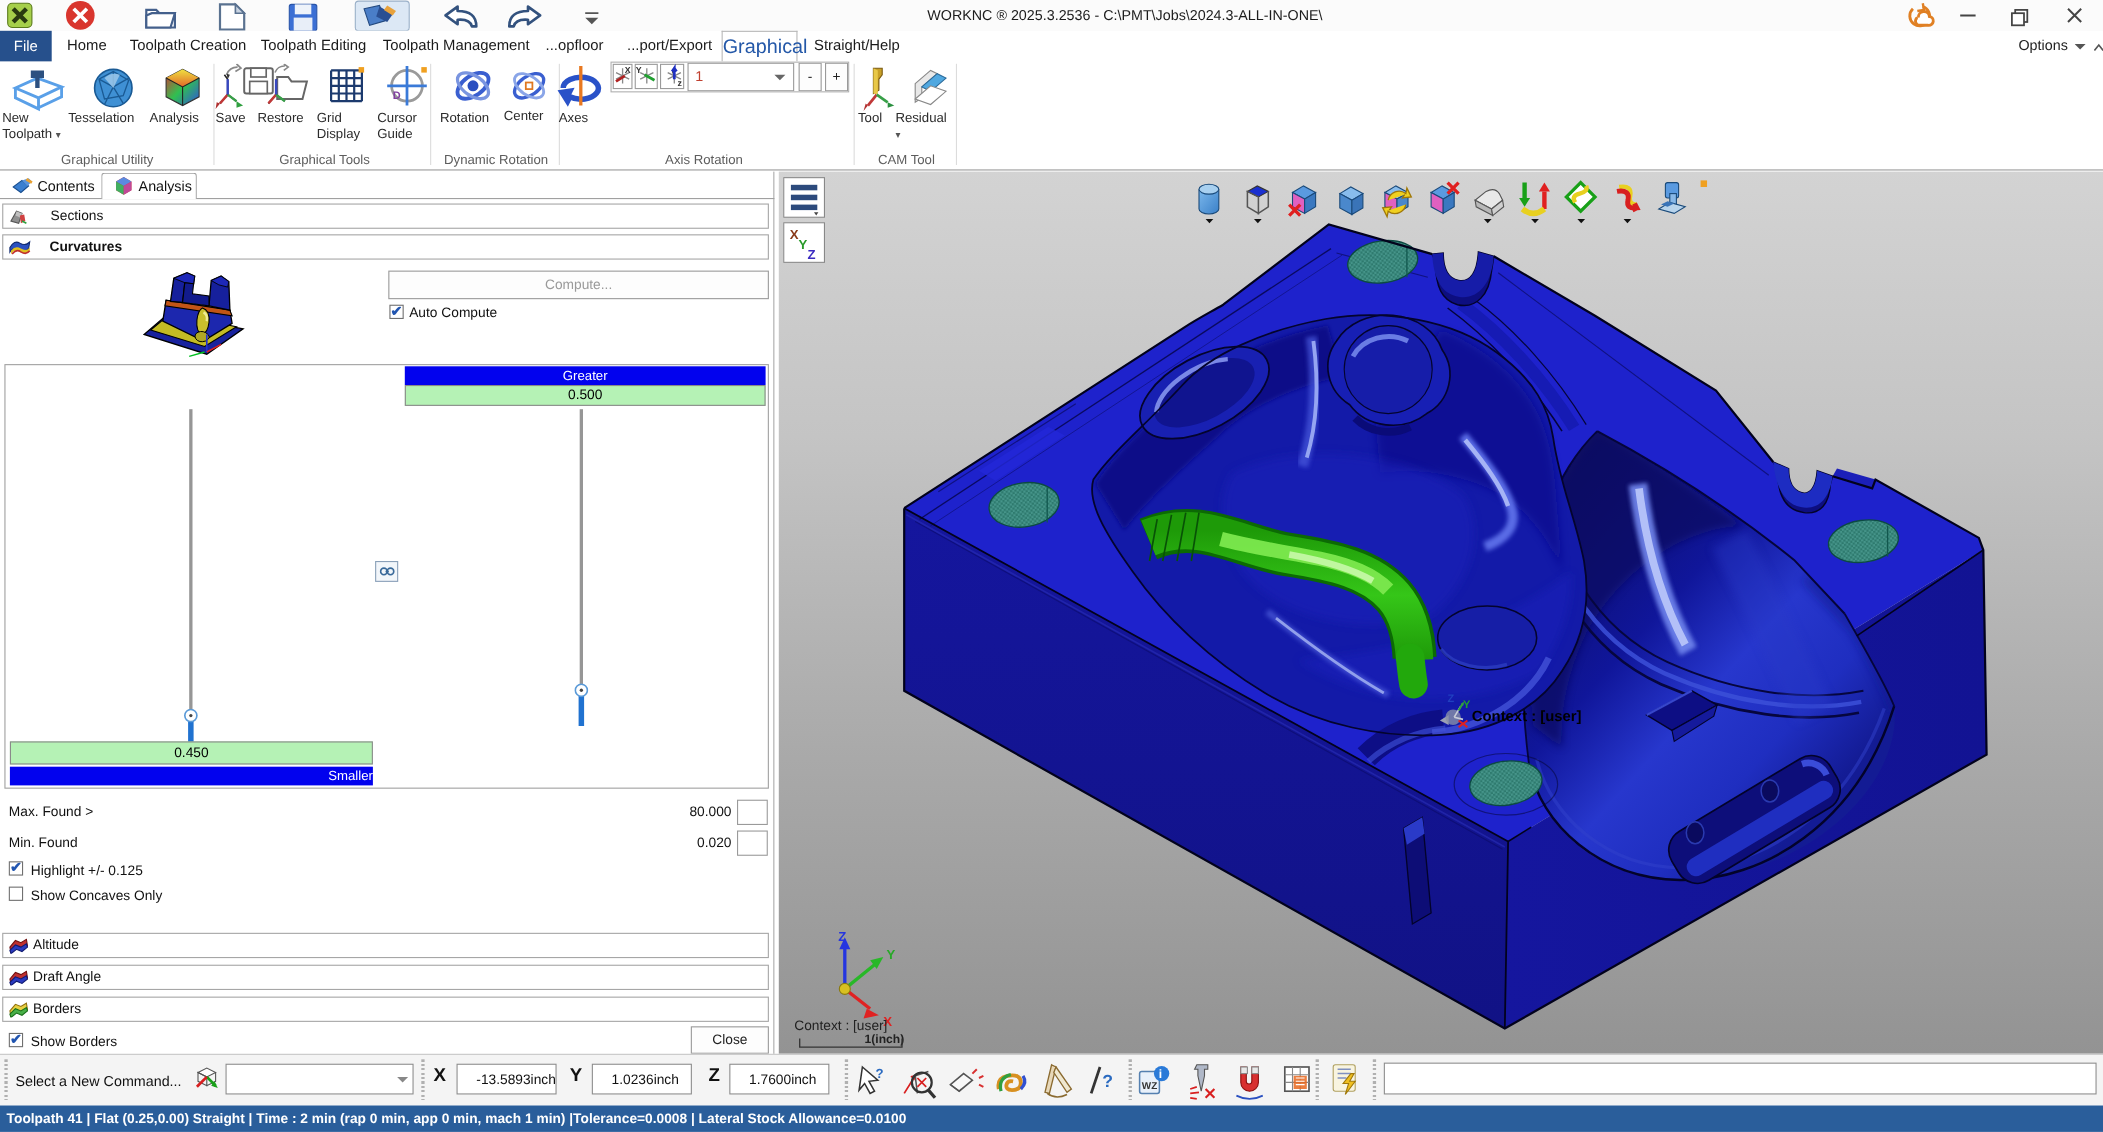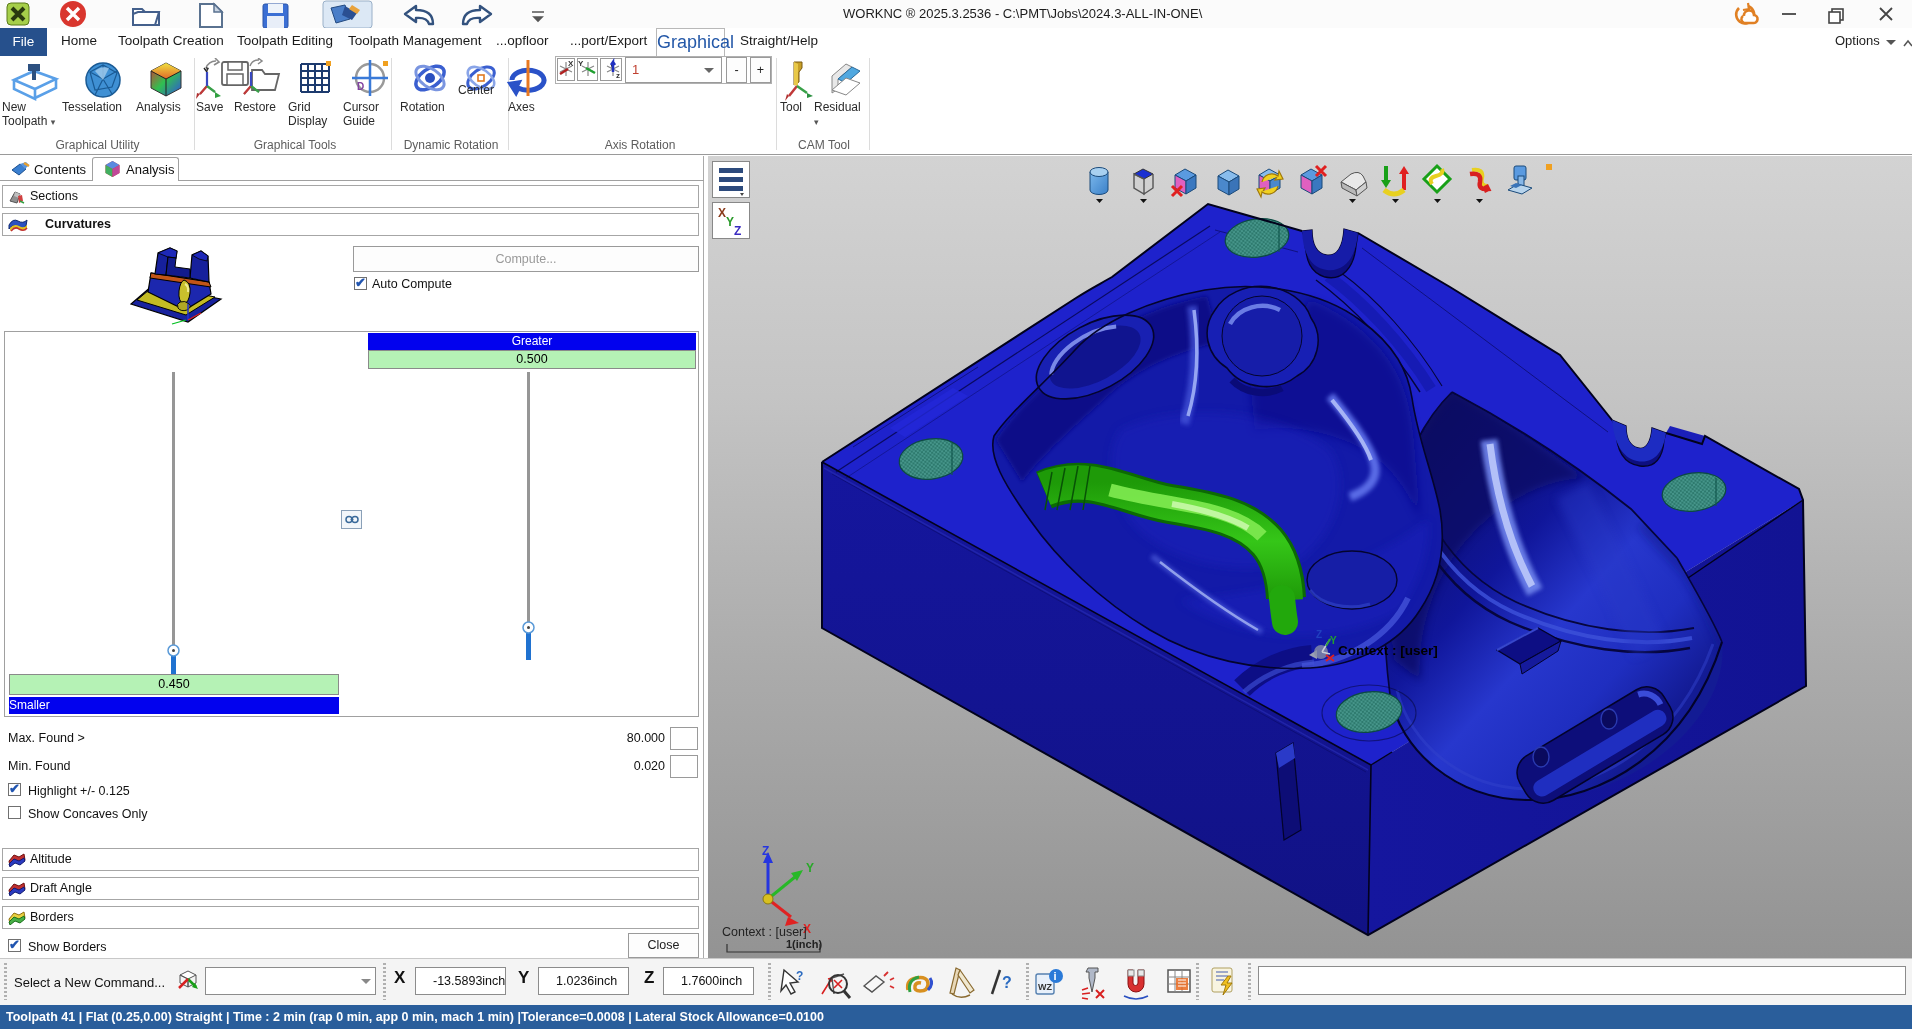--- a/index.html
+++ b/index.html
@@ -199,21 +199,21 @@
  <path d="M52 32 l14 -12 14 5 -14 12 z" fill="#fff" stroke="#888"></path>
 </svg>
 <div class="ritem" style="left:2px;top:100px;width:66px">New<br>Toolpath <span style="font-size:9px;color:#555">▾</span></div>
 <div class="ritem" style="left:62px;top:100px;width:82px">Tesselation</div>
 <div class="ritem" style="left:136px;top:100px;width:60px">Analysis</div>
 <div class="ritem" style="left:196px;top:100px;width:40px">Save</div>
 <div class="ritem" style="left:234px;top:100px;width:52px">Restore</div>
 <div class="ritem" style="left:288px;top:100px;width:54px">Grid<br>Display</div>
 <div class="ritem" style="left:343px;top:100px;width:54px">Cursor<br>Guide</div>
 <div class="ritem" style="left:400px;top:100px;width:60px">Rotation</div>
-<div class="ritem" style="left:458px;top:83px;width:46px">Center</div>
+<div class="ritem" style="left:458px;top:98px;width:46px">Center</div>
 <div class="ritem" style="left:508px;top:100px;width:40px">Axes</div>
 <div class="ritem" style="left:780px;top:100px;width:34px">Tool</div>
 <div class="ritem" style="left:814px;top:100px;width:58px">Residual<br><span style="font-size:9px;color:#555">▾</span></div>
 
 <div class="lp"></div>
 
 <div class="abs" style="left:0;top:180px;width:704px;height:1px;background:#a0a0a0"></div>
 <div class="abs" style="left:92px;top:157px;width:87px;height:24px;background:#fff;border:1px solid #a0a0a0;border-bottom:none;border-radius:3px 3px 0 0"></div>
 <svg class="abs" style="left:11px;top:161px" width="20" height="16" viewBox="0 0 20 16">
  <path d="M1 9 l8 -6 6 5 -7 6 z" fill="#3a7fd0" stroke="#1a4f90"></path>
@@ -229,21 +229,21 @@
 </svg>
 <div class="abs" style="left:126px;top:162px;font-size:13px;color:#111">Analysis</div>
 
 <div class="hdrbar" style="top:185px">
  <svg style="position:absolute;left:5px;top:3px" width="18" height="16" viewBox="0 0 18 16">
   <path d="M2 12 l5 -9 5 2 -3 9 z" fill="#909090" stroke="#555"></path>
   <path d="M7 3 l5 2 -1 4 -5 -2 z" fill="#c0c0c0"></path>
   <path d="M10 7 l4 -1 1 6 -4 2 z" fill="#d04040"></path>
   <path d="M12 12 l4 2" stroke="#30a040" stroke-width="1.5"></path>
  </svg>
- <span style="margin-left:27px">Sections</span>
+ <span style="margin-left:43px">Sections</span>
 </div>
 
 <div class="hdrbar" style="top:213px;font-weight:bold">
  <svg style="position:absolute;left:5px;top:3px" width="20" height="16" viewBox="0 0 20 16">
   <path d="M1 8 q4 -7 9 -4 q5 3 9 -1 l-1 6 q-4 4 -9 1 q-5 -3 -8 2 z" fill="#2a50c0" stroke="#102a70"></path>
   <path d="M2 11 q4 -5 9 -2 q5 3 8 -1 l0 3 q-4 4 -9 1 q-5 -3 -8 2 z" fill="#e0c020"></path>
   <path d="M3 14 q4 -5 8 -2 q5 3 8 -1" stroke="#c03030" stroke-width="1.5" fill="none"></path>
  </svg>
  <span style="margin-left:42px">Curvatures</span>
 </div>
@@ -288,21 +288,21 @@
     <circle cx="6.5" cy="6.5" r="5.5" fill="#fff" stroke="#5a9ad8" stroke-width="1.5"></circle>
     <circle cx="6.5" cy="6.5" r="1.5" fill="#444"></circle>
   </svg>
 <div class="abs" style="left:341px;top:510px;width:21px;height:19px;border:1px solid #8aa0b8;background:#f2f6fa"></div>
 <svg class="abs" style="left:345px;top:514px" width="14" height="11" viewBox="0 0 14 11">
     <circle cx="4" cy="5.5" r="3" fill="none" stroke="#3a6a9a" stroke-width="1.5"></circle>
     <circle cx="10" cy="5.5" r="3" fill="none" stroke="#3a6a9a" stroke-width="1.5"></circle>
     <path d="M5.5 5.5 h3" stroke="#3a6a9a" stroke-width="1.3"></path>
   </svg>
 <div class="abs" style="left:9px;top:674px;width:330px;height:21px;background:#b5f2b5;border:1px solid #8a8a8a;color:#000;font-size:12.5px;text-align:center;line-height:19px">0.450</div>
-<div class="abs" style="left:9px;top:697px;width:330px;height:17px;background:#0202ee;color:#fff;font-size:12px;text-align:left;line-height:17px">Smaller</div>
+<div class="abs" style="left:9px;top:697px;width:330px;height:17px;background:#0202ee;color:#fff;font-size:12px;text-align:right;line-height:17px">Smaller</div>
 
 <div class="cbt" style="left:8px;top:731px">Max. Found &gt;</div>
 <div class="cbt" style="left:627px;top:731px;width:38px;text-align:right;left:590px;width:75px">80.000</div>
 <div class="abs" style="left:670px;top:727px;width:28px;height:23px;border:1px solid #9a9a9a;background:#fff"></div>
 <div class="cbt" style="left:8px;top:759px">Min. Found</div>
 <div class="cbt" style="left:590px;top:759px;width:75px;text-align:right">0.020</div>
 <div class="abs" style="left:670px;top:755px;width:28px;height:23px;border:1px solid #9a9a9a;background:#fff"></div>
 <div class="cb" style="left:8px;top:783px">
     <span class="chk">✔</span>
   </div>

